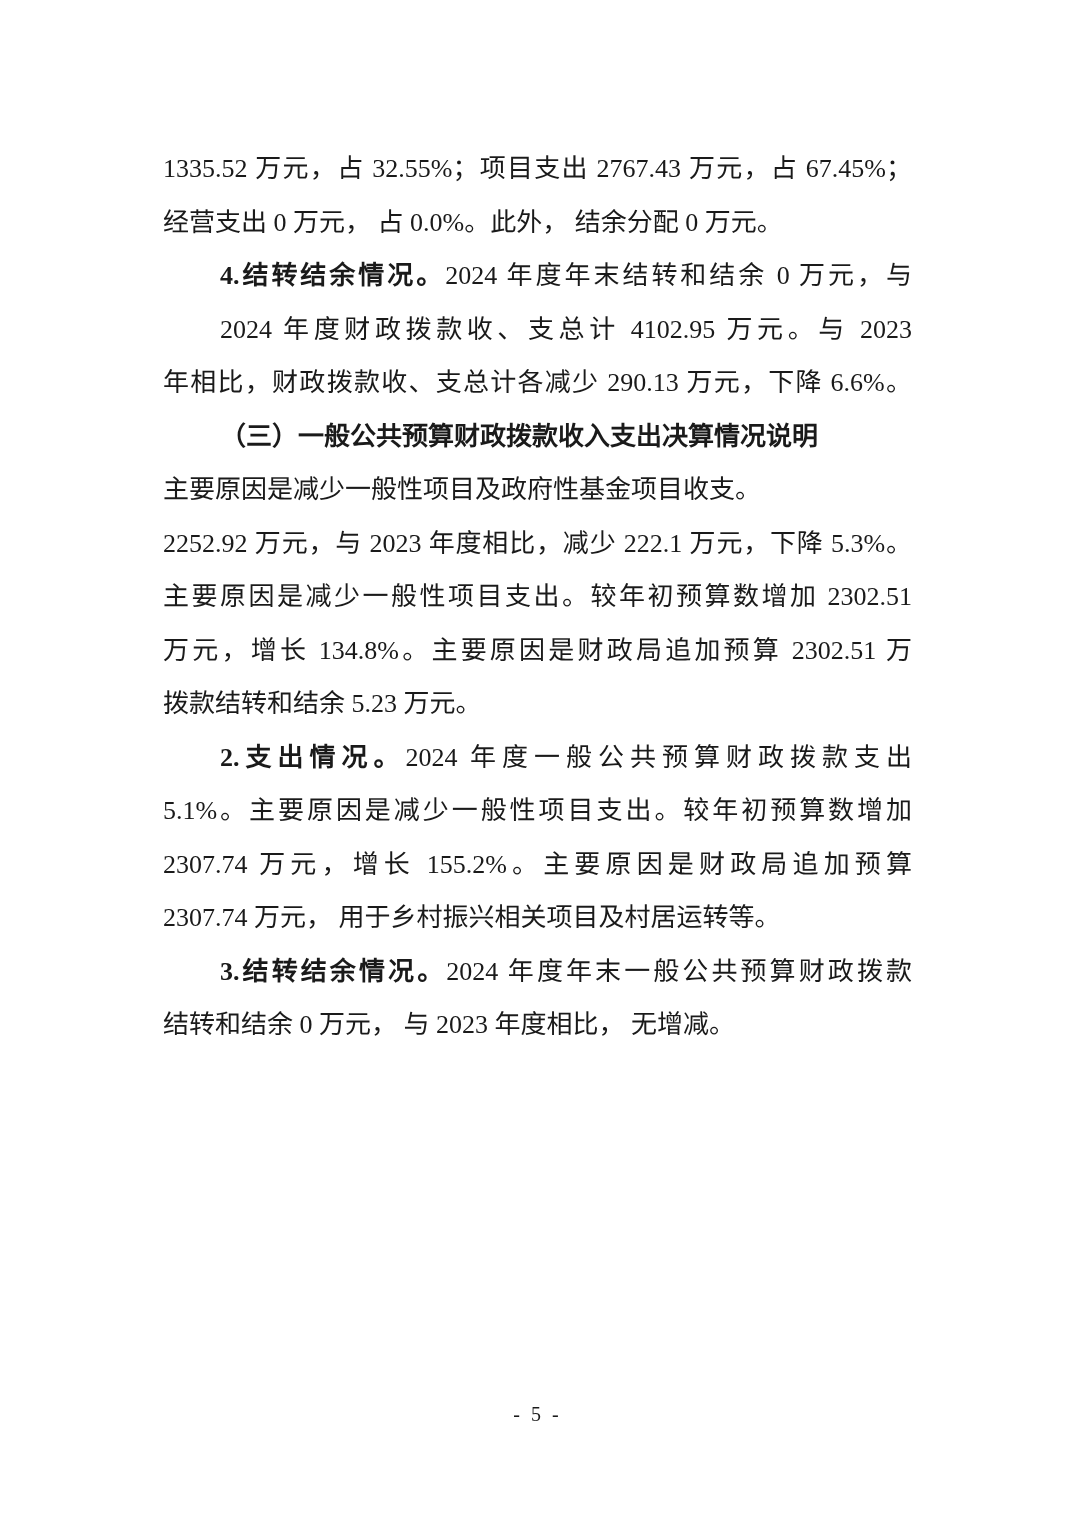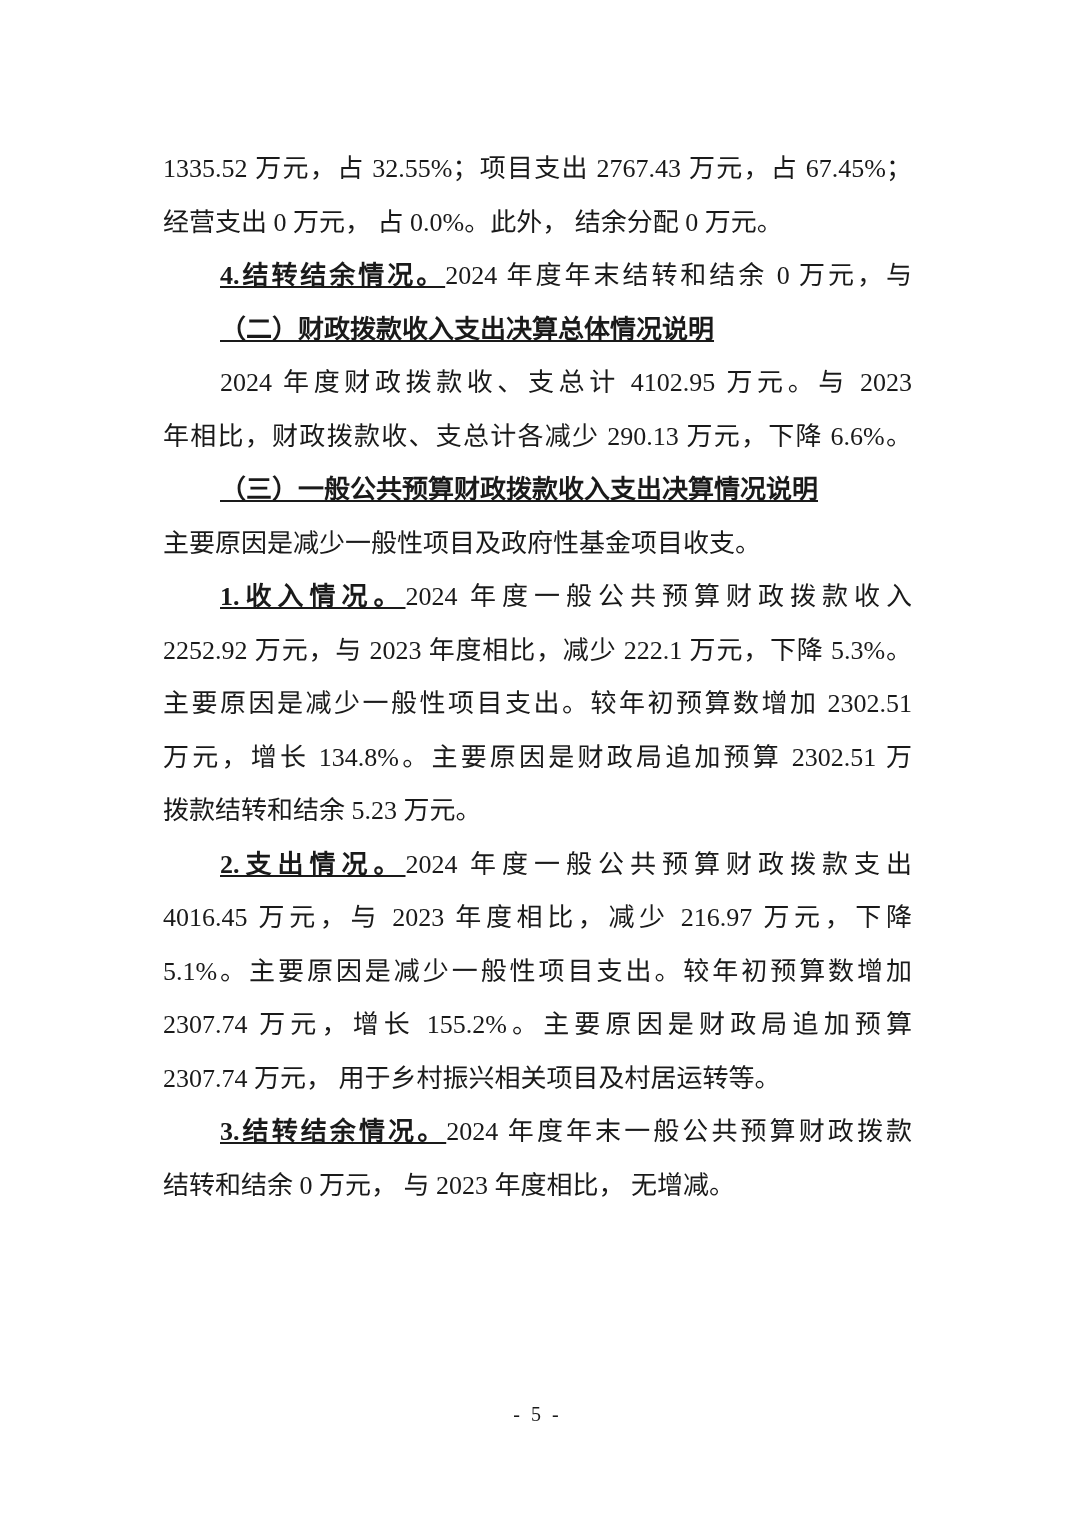--- a/index.html
+++ b/index.html
@@ -36,21 +36,20 @@
     white-space: normal;
     text-align: justify;
     text-align-last: justify;
     text-justify: inter-character;
   }
   .line.indent {
     padding-left: 57px;
   }
   .line b {
     font-weight: 700;
-    text-decoration: underline;
   }
   .footer {
     position: absolute;
     left: 0;
     top: 1398px;
     width: 1075px;
     text-align: center;
     font-size: 20px;
     line-height: 32px;
     letter-spacing: 3px;
@@ -63,44 +62,41 @@
 <div class="page">
   <main class="content">
 
     <p class="line justify"><b></b><span>1335.52 万元，占 32.55%；项目支出 2767.43 万元，占 67.45%；</span></p>
 
     <p class="line"><b></b><span>经营支出 0 万元， 占 0.0%。此外， 结余分配 0 万元。</span></p>
 
     <p class="line justify indent"><b>4.结转结余情况。</b><span>2024 年度年末结转和结余 0 万元，与</span></p>
 
 
-    <p class="line indent"><b>（二）财政拨款收入支出决算总体情况说明</b><span></span></p>
 
     <p class="line justify indent"><b></b><span>2024 年度财政拨款收、支总计 4102.95 万元。与 2023</span></p>
 
     <p class="line justify"><b></b><span>年相比，财政拨款收、支总计各减少 290.13 万元，下降 6.6%。</span></p>
 
     <p class="line indent"><b>（三）一般公共预算财政拨款收入支出决算情况说明</b><span></span></p>
 
     <p class="line"><b></b><span>主要原因是减少一般性项目及政府性基金项目收支。</span></p>
 
-    <p class="line justify indent"><b>1.收入情况。</b><span>2024 年度一般公共预算财政拨款收入</span></p>
 
     <p class="line justify"><b></b><span>2252.92 万元，与 2023 年度相比，减少 222.1 万元，下降 5.3%。</span></p>
 
     <p class="line justify"><b></b><span>主要原因是减少一般性项目支出。较年初预算数增加 2302.51</span></p>
 
     <p class="line justify"><b></b><span>万元，增长 134.8%。主要原因是财政局追加预算 2302.51 万</span></p>
 
 
     <p class="line"><b></b><span>拨款结转和结余 5.23 万元。</span></p>
 
     <p class="line justify indent"><b>2.支出情况。</b><span>2024 年度一般公共预算财政拨款支出</span></p>
 
-    <p class="line justify"><b></b><span>4016.45 万元，与 2023 年度相比，减少 216.97 万元，下降</span></p>
 
     <p class="line justify"><b></b><span>5.1%。主要原因是减少一般性项目支出。较年初预算数增加</span></p>
 
     <p class="line justify"><b></b><span>2307.74 万元，增长 155.2%。主要原因是财政局追加预算</span></p>
 
     <p class="line"><b></b><span>2307.74 万元， 用于乡村振兴相关项目及村居运转等。</span></p>
 
     <p class="line justify indent"><b>3.结转结余情况。</b><span>2024 年度年末一般公共预算财政拨款</span></p>
 
     <p class="line"><b></b><span>结转和结余 0 万元， 与 2023 年度相比， 无增减。</span></p>

